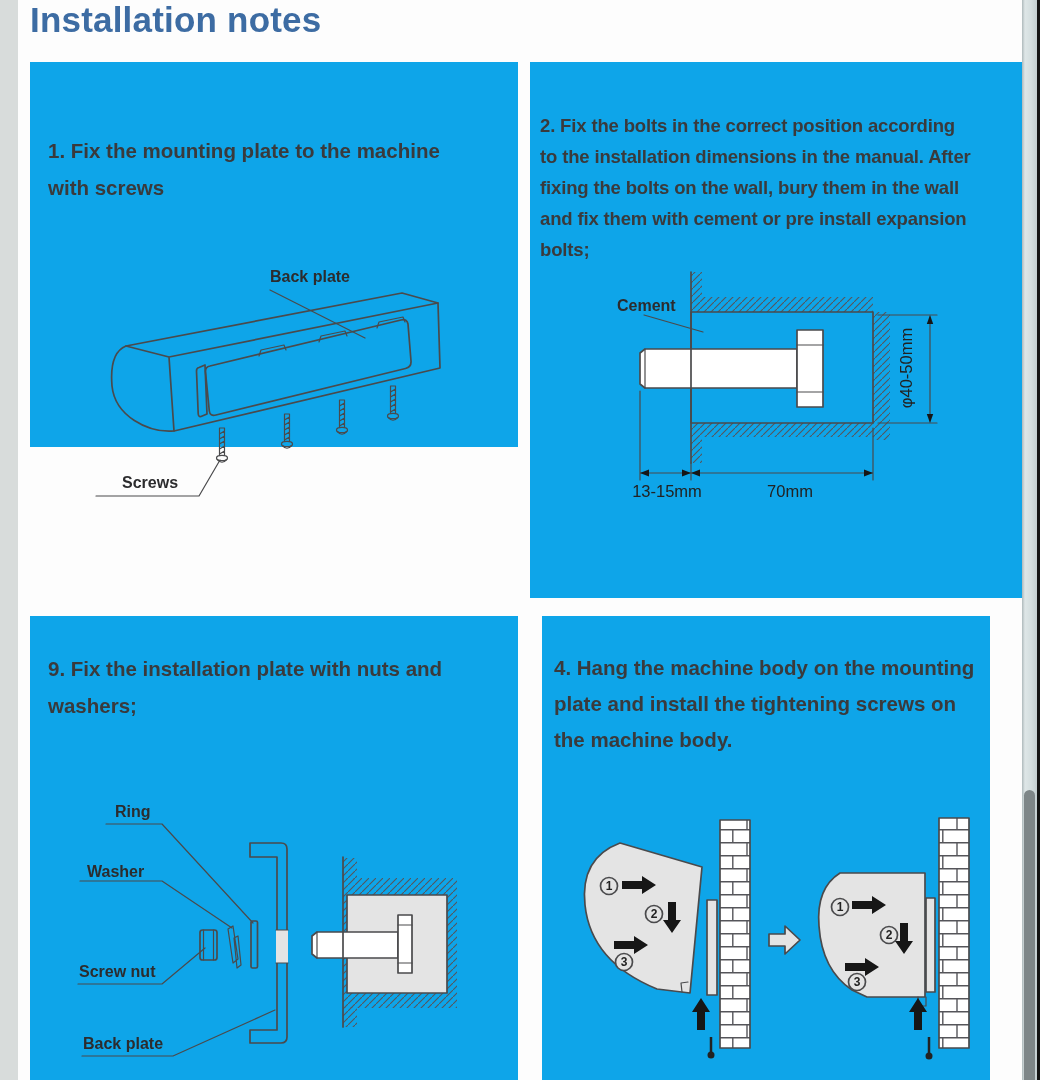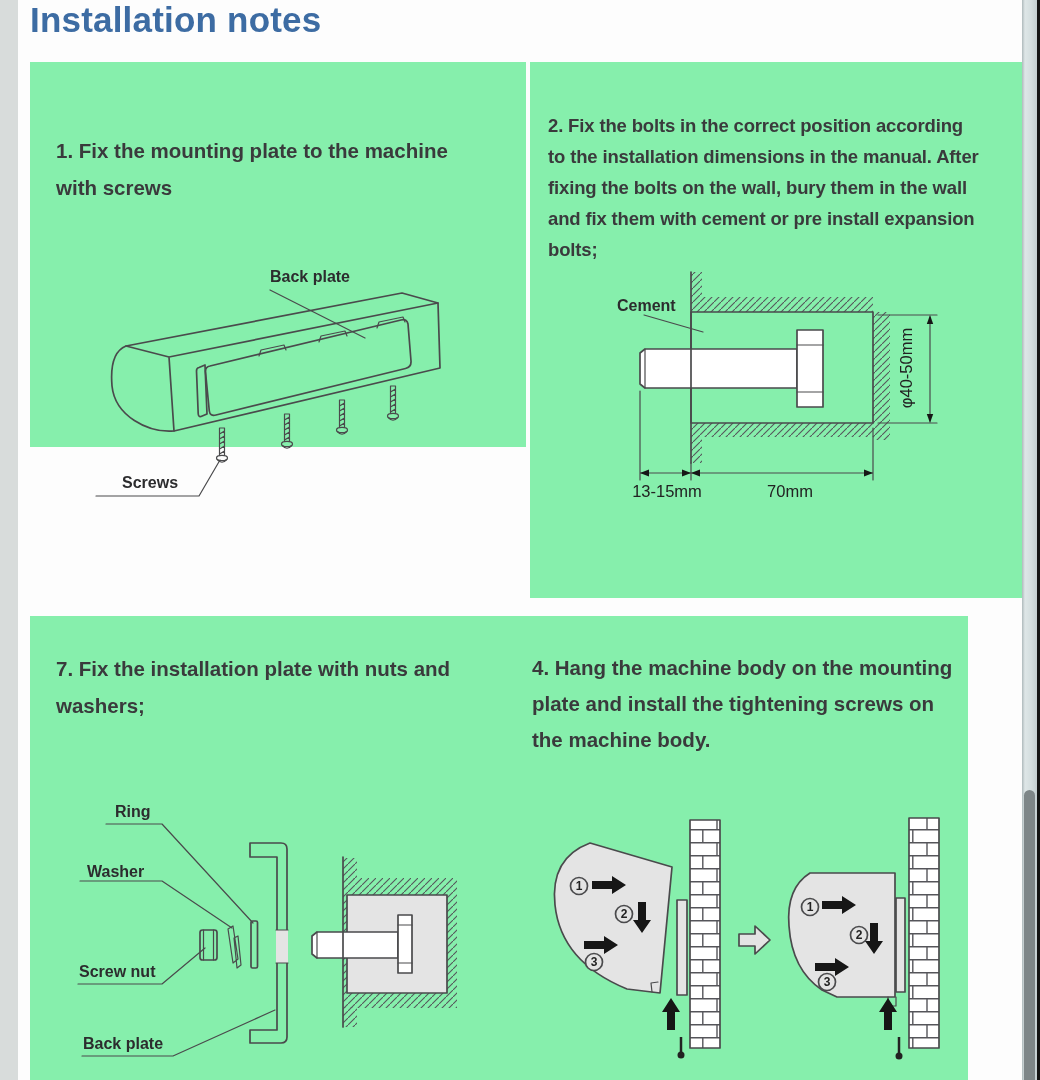--- a/index.html
+++ b/index.html
@@ -3,25 +3,25 @@
 <meta charset="utf-8">
 <style>
   html,body{margin:0;padding:0;}
   body{
     width:1040px;height:1080px;background:#fdfdfd;overflow:hidden;position:relative;
     font-family:"Liberation Sans",sans-serif;
   }
   .screen{position:absolute;inset:0;}
   .left-strip{position:absolute;left:0;top:0;width:18px;height:1080px;background:#d8dcdb;}
   .title{position:absolute;left:30px;top:0px;margin:0;font-size:35px;font-weight:700;color:#3d6ca3;letter-spacing:.2px;}
-  .panel{position:absolute;background:#86efac;padding-left:8px;}
+  .panel{position:absolute;background:#0ea5e9;}
   .p1{left:30px;top:62px;width:488px;height:385px;}
   .p2{left:530px;top:62px;width:492px;height:536px;}
   .p3{left:30px;top:616px;width:488px;height:464px;}
-  .p4{left:512px;top:616px;width:448px;height:464px;}
+  .p4{left:542px;top:616px;width:448px;height:464px;}
   .heading{margin:0;color:#3a3a3c;font-weight:700;white-space:pre-line;}
   .h1s{padding:70px 6px 0 18px;font-size:20.5px;line-height:37px;}
   .h2s{padding:48px 2px 0 10px;font-size:18.5px;line-height:31px;letter-spacing:-.15px;}
   .h3s{padding:34px 0 0 18px;font-size:20.5px;line-height:37px;}
   .h4s{padding:34px 2px 0 12px;font-size:20.5px;line-height:36px;}
   .diagram{position:absolute;}
   .d1{left:30px;top:188px;}
   .d2{left:30px;top:198px;}
   .d3{left:10px;top:164px;}
   .d4{left:10px;top:174px;}
@@ -130,21 +130,21 @@
       <polygon class="blk" points="370,55 366.8,64 373.2,64"></polygon>
       <polygon class="blk" points="370,163 366.8,154 373.2,154"></polygon>
       <text class="dim" transform="rotate(-90 352 108)" x="352" y="108" text-anchor="middle">φ40-50mm</text>
 
       <text class="lbl" x="57" y="51">Cement</text>
       <path class="ln thin" d="M84,55 L143,72"></path>
     </svg>
   </section>
 
   <section class="panel p3">
-    <p class="heading h3s">7. Fix the installation plate with nuts and
+    <p class="heading h3s">9. Fix the installation plate with nuts and
 washers;</p>
     <svg class="diagram d3" width="480" height="300" viewBox="0 0 480 300">
 
       <rect x="303" y="98" width="114" height="130" fill="url(#hatch)"></rect>
       <rect x="303" y="78" width="14" height="21" fill="url(#hatch)"></rect>
       <rect x="303" y="227" width="14" height="20" fill="url(#hatch)"></rect>
       <rect x="307" y="115" width="100" height="98" class="bgfill"></rect>
       <rect x="307" y="115" width="100" height="98" fill="url(#dotsBig)" class="ln"></rect>
 
       <path class="ln wfill" d="M277,152 L358,152 L358,178 L277,178 L272,174 L272,156 Z"></path>

